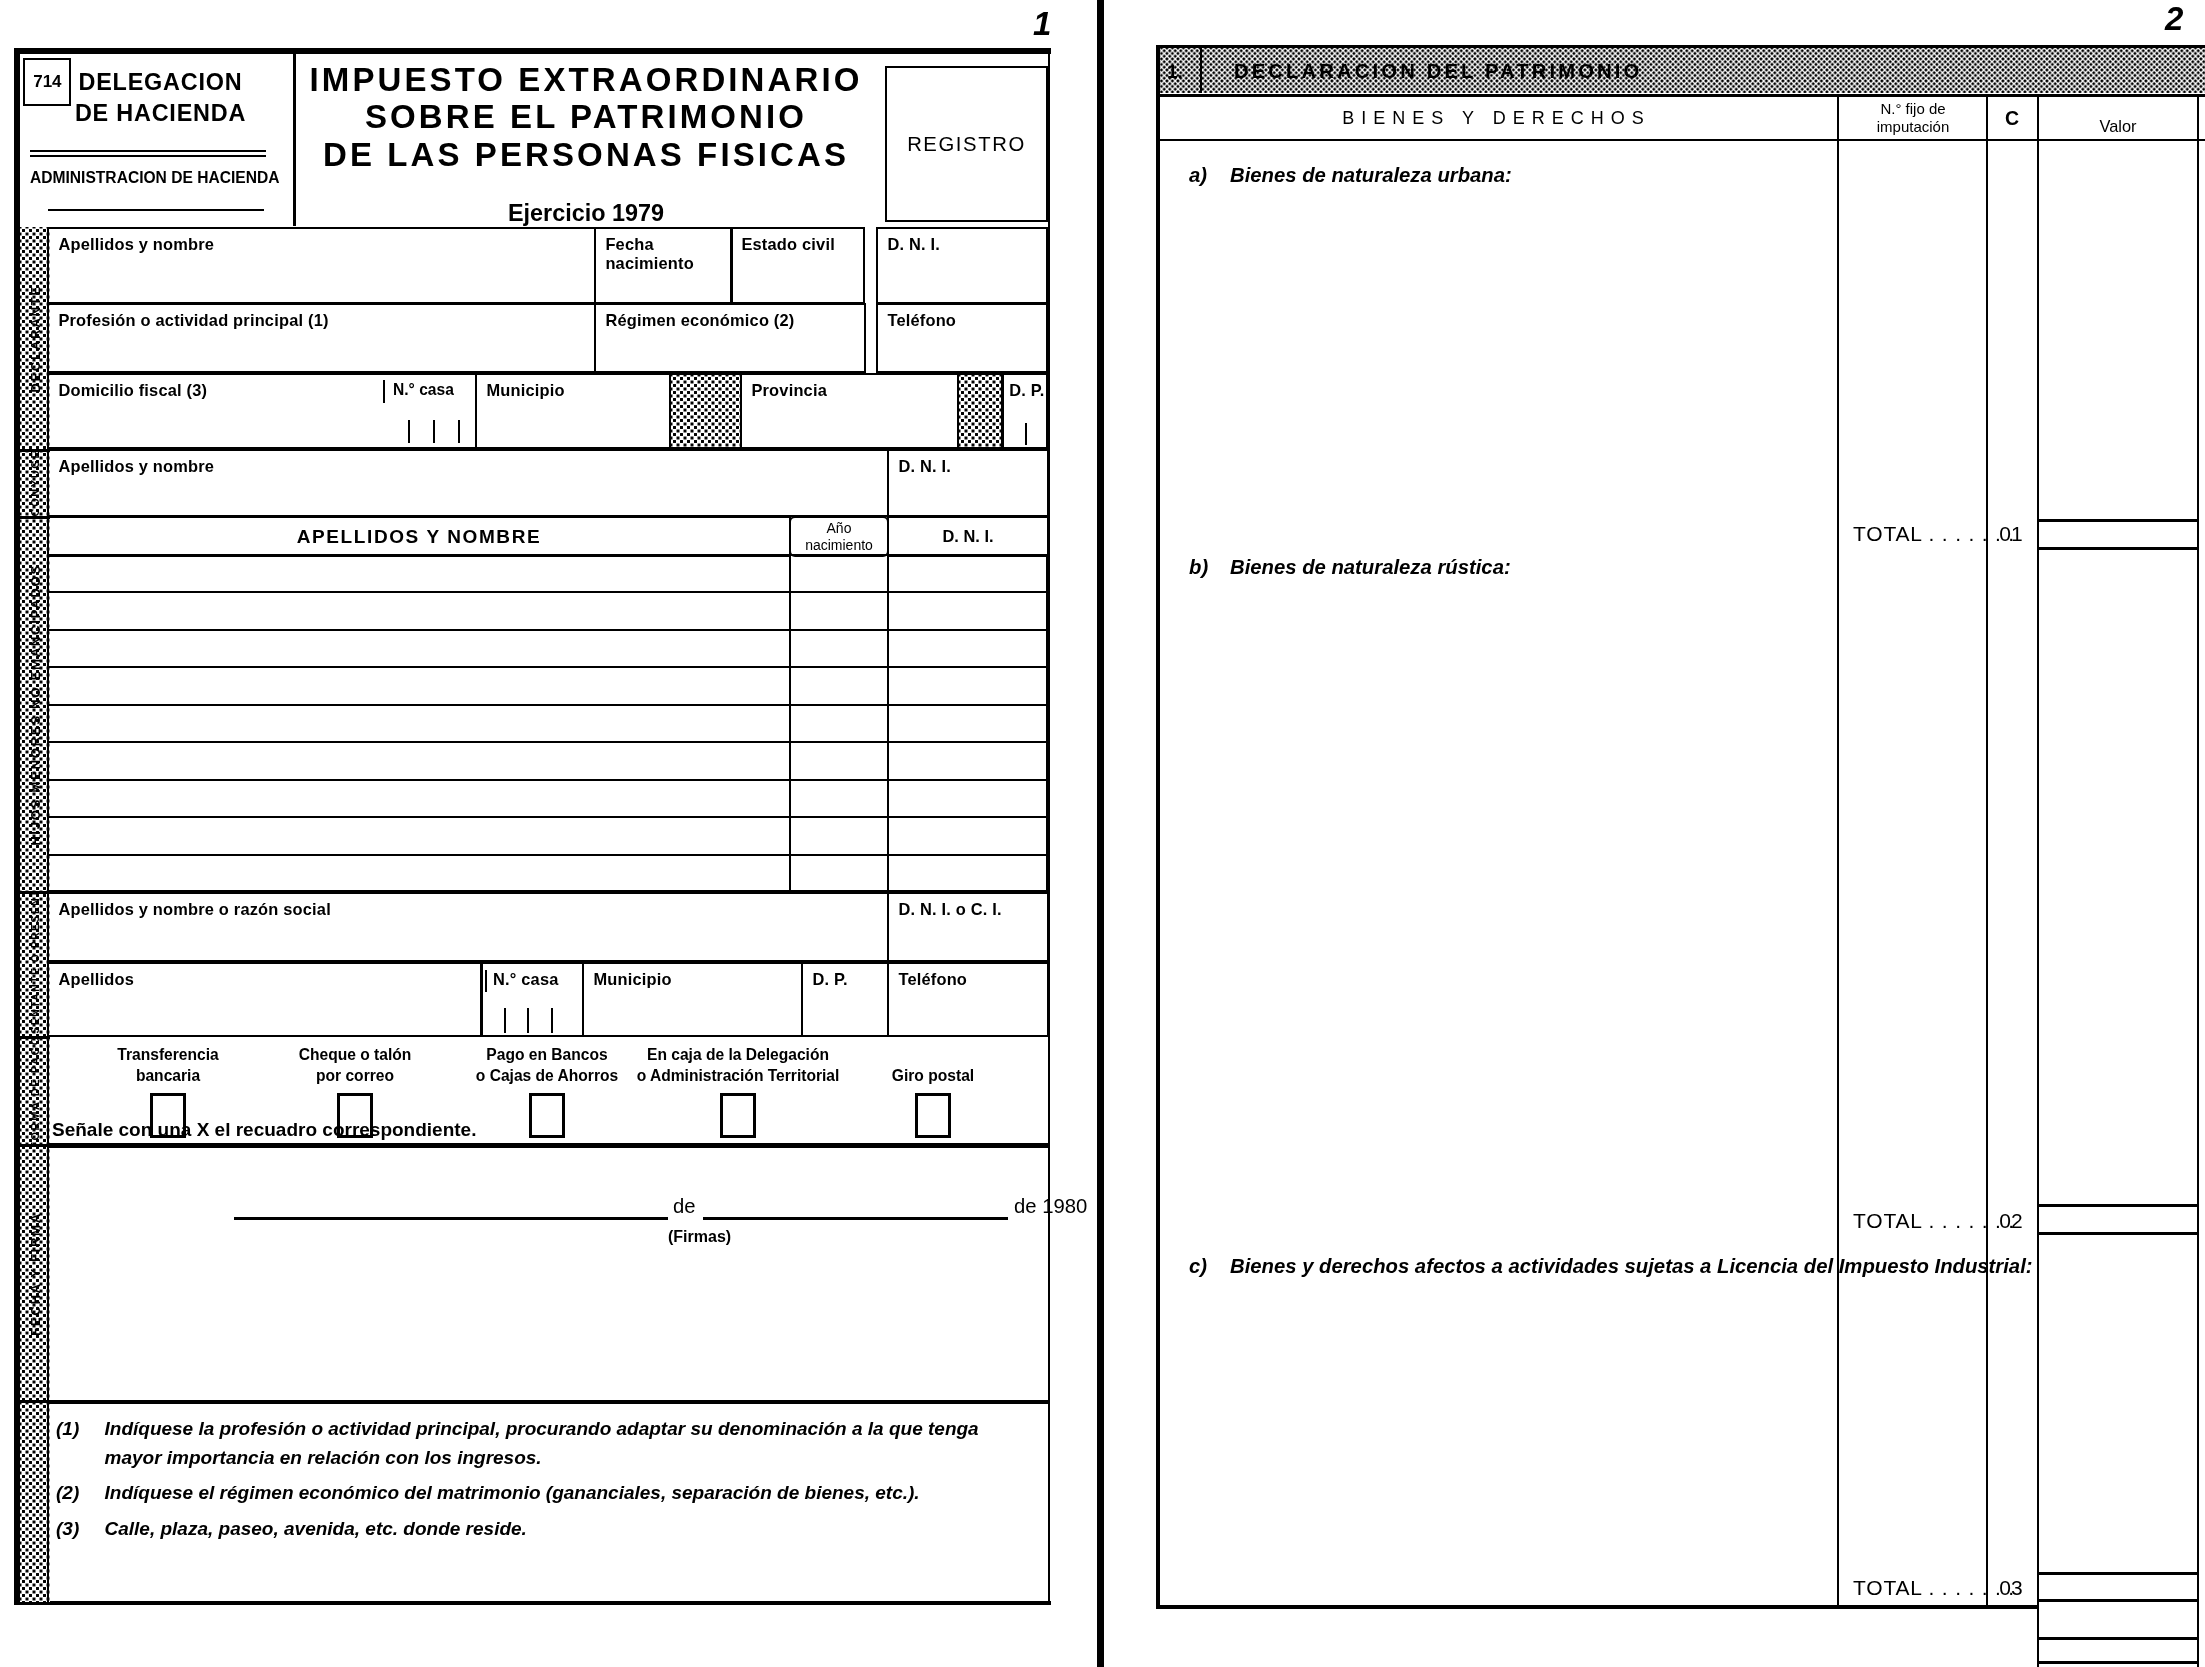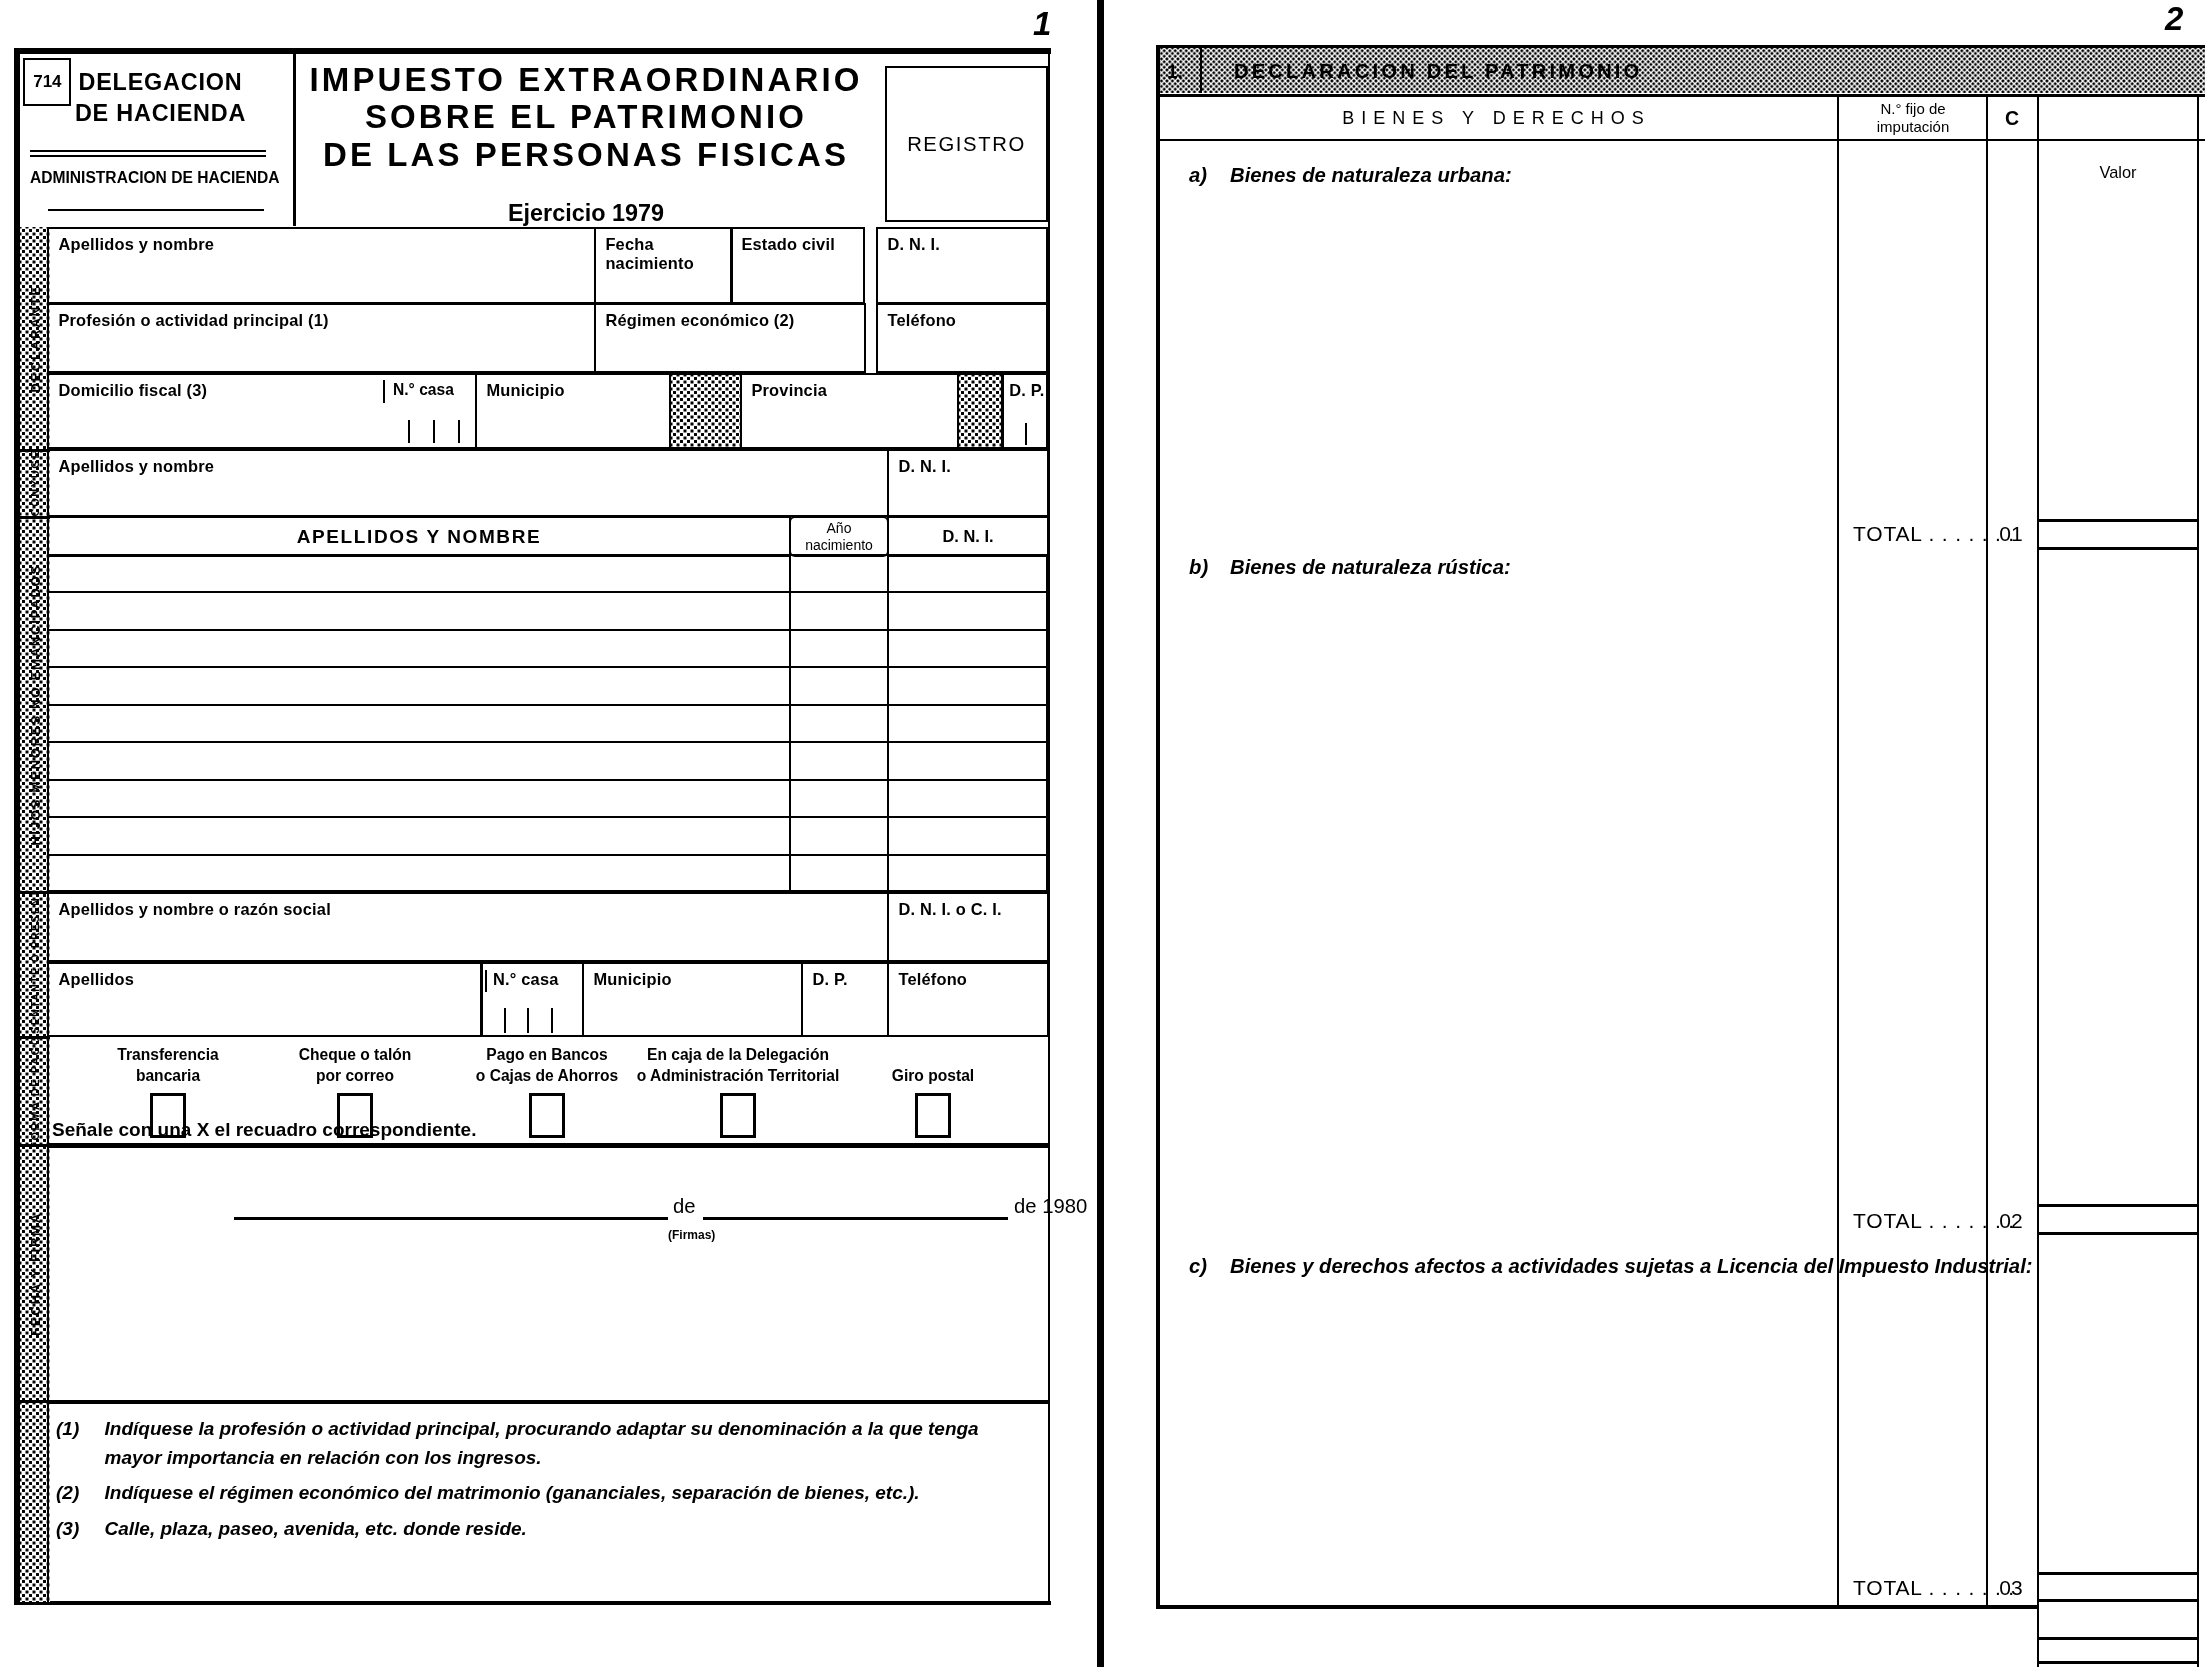--- a/index.html
+++ b/index.html
@@ -239,21 +239,21 @@
     <div class="plbl">Giro postal</div>
     <div class="chk"></div>
   </div>
   <div class="abs" style="left:52px; top:1119px; font-size:19px; font-weight:700;">Señale con una X el recuadro correspondiente.</div>
   <div class="ln" style="left:47px; top:1143px; width:1001px; height:4.7px;"></div>
 
   <div class="ln" style="left:234px; top:1217px; width:434px; height:3.1px;"></div>
   <div class="abs" style="left:673px; top:1195px; font-size:20.3px;">de</div>
   <div class="ln" style="left:703px; top:1217px; width:305px; height:3.1px;"></div>
   <div class="abs" style="left:1014px; top:1195px; font-size:20.3px;">de 1980</div>
-  <div class="abs" style="left:668px; top:1228px; font-size:12px; font-weight:700;">(Firmas)</div>
+  <div class="abs" style="left:668px; top:1228px; font-size:16px; font-weight:700;">(Firmas)</div>
   <div class="ln" style="left:47px; top:1400px; width:1001px; height:3.9px;"></div>
 
   <div class="fnotes">
     <div class="fnote">
       <span class="fnum">(1)</span>
       <span class="ftext">Indíquese la profesión o actividad principal, procurando adaptar su denominación a la que tenga mayor importancia en relación con los ingresos.</span>
     </div>
     <div class="fnote">
       <span class="fnum">(2)</span>
       <span class="ftext">Indíquese el régimen económico del matrimonio (gananciales, separación de  bienes, etc.).</span>
@@ -276,21 +276,21 @@
   <div class="abs center" style="left:1156px; top:97px; width:681px; height:42px;">
     <span style="font-size:18px; font-weight:500; letter-spacing:7px;">BIENES  Y  DERECHOS</span>
   </div>
   <div class="abs center" style="left:1840px; top:97px; width:146px; height:42px;">
     <span class="pre" style="font-size:15px; text-align:center; line-height:1.2;">N.° fijo de
 imputación</span>
   </div>
   <div class="abs center" style="left:1988px; top:97px; width:48px; height:42px;">
     <span style="font-size:19.5px; font-weight:700;">C</span>
   </div>
-  <div class="abs center" style="left:2039px; top:97px; width:158px; height:58px;margin-top:46px;">
+  <div class="abs center" style="left:2039px; top:97px; width:158px; height:58px;">
     <span style="font-size:16.4px;">Valor</span>
   </div>
   <div class="ln" style="left:1156px; top:139px; width:1049px; height:2.3px;"></div>
 
   <div class="ln" style="left:1837px; top:97px; width:2.3px; height:1509px;"></div>
   <div class="ln" style="left:1986px; top:97px; width:2.3px; height:1509px;"></div>
   <div class="ln" style="left:2037px; top:97px; width:2.3px; height:1570px;"></div>
   <div class="ln" style="left:2197px; top:97px; width:2.3px; height:1570px;"></div>
 
   <div class="item" style="left:1189px; top:164px;">

